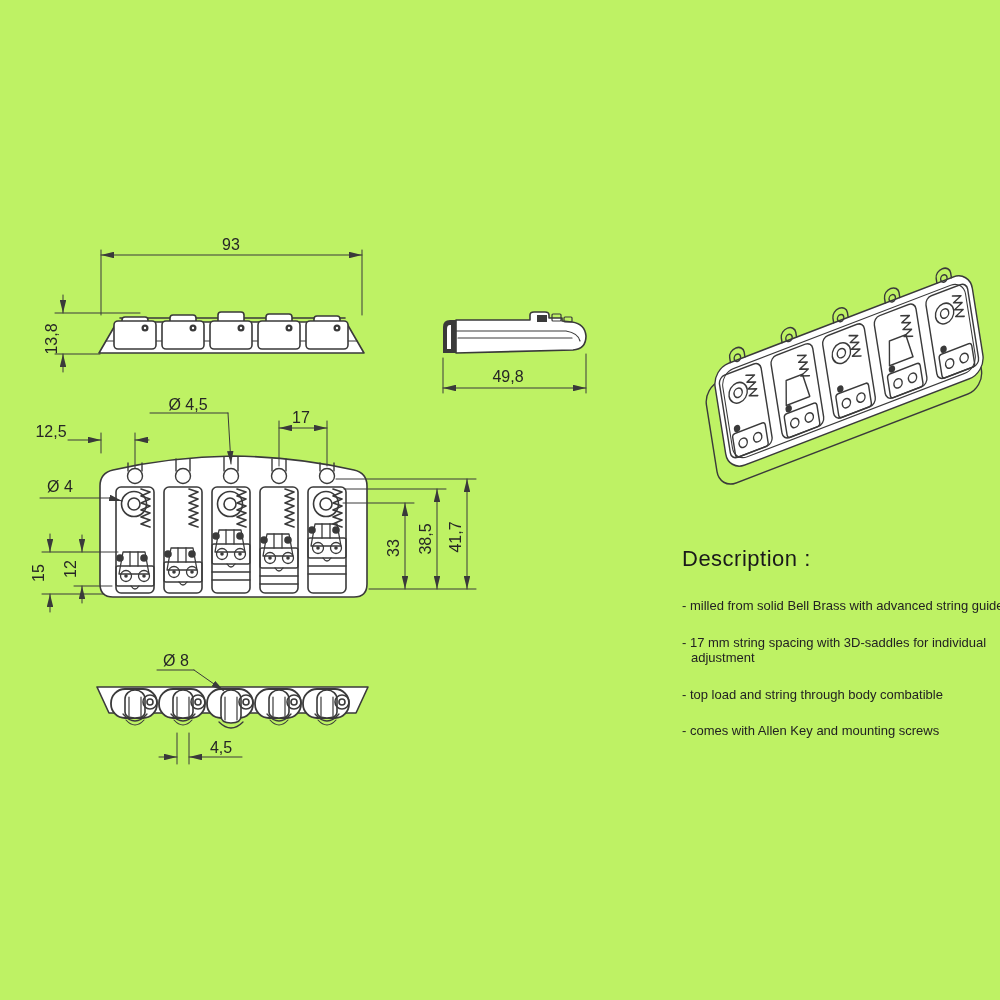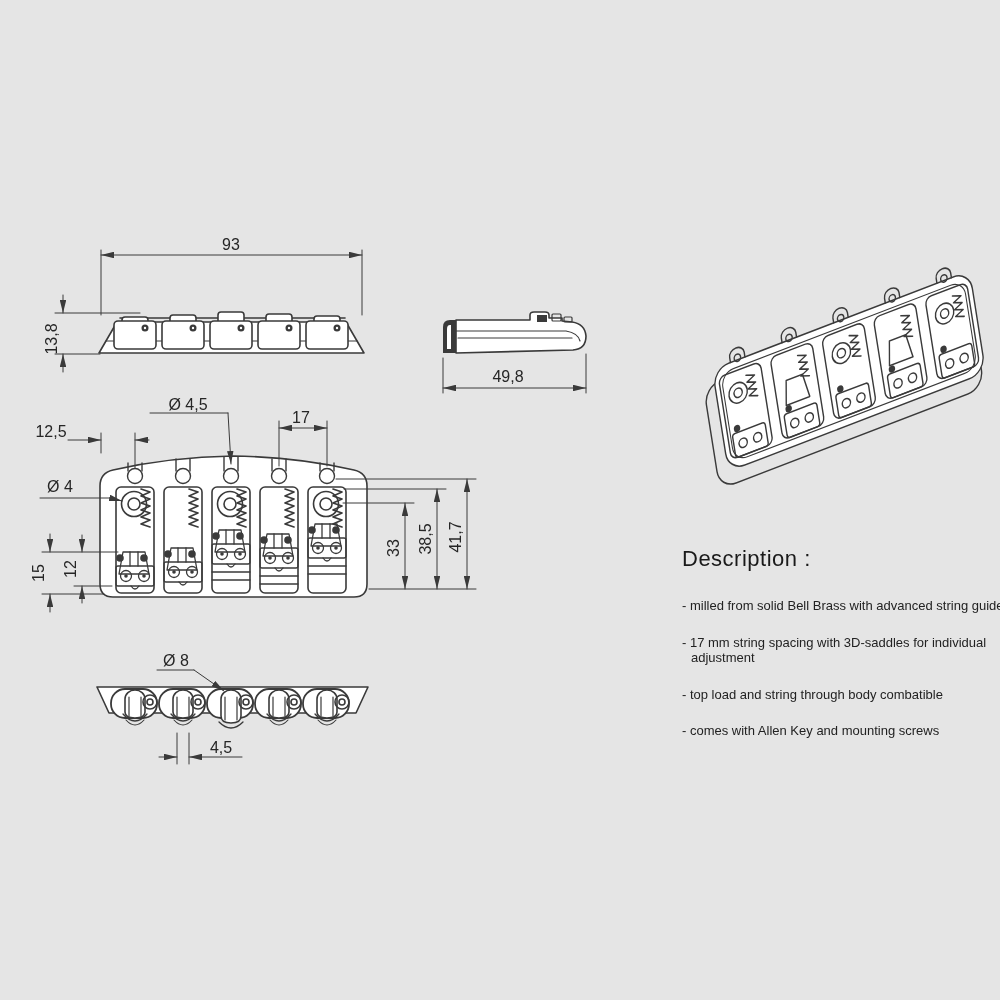--- a/index.html
+++ b/index.html
@@ -1,17 +1,17 @@
 <!DOCTYPE html>
 <html><head>
 <meta charset="utf-8">
 <style>
   html,body{margin:0;padding:0;background:#fff;}
   .page{
-    position:relative;width:1000px;height:1000px;background:#e5e5e5;
+    position:relative;width:1000px;height:1000px;background:#bef264;
     font-family:"Liberation Sans",sans-serif;overflow:hidden;
   }
   .drawing{position:absolute;left:0;top:0;}
   .dim-text{font-size:16px;fill:#262626;stroke:none;font-family:"Liberation Sans",sans-serif;}
   .desc{position:absolute;left:682px;top:546px;width:324px;color:#1e1e1e;}
   .desc h2{font-size:22px;font-weight:400;margin:0 0 26px 0;letter-spacing:.5px;color:#1a1a1a;}
   .desc p{font-size:13px;line-height:15.5px;margin:0 0 21px 0;padding-left:9px;text-indent:-9px;color:#222;}
 </style>
 </head>
 <body>

